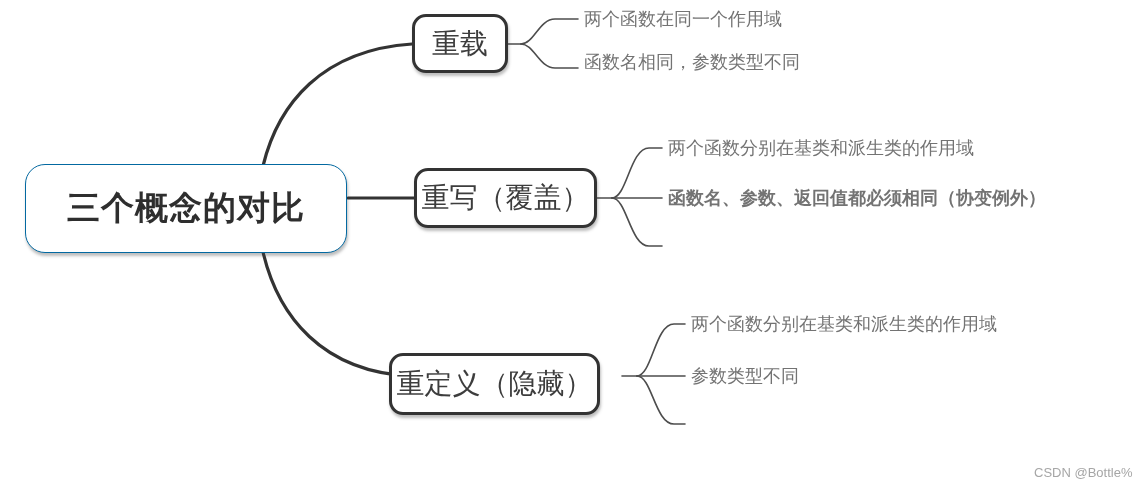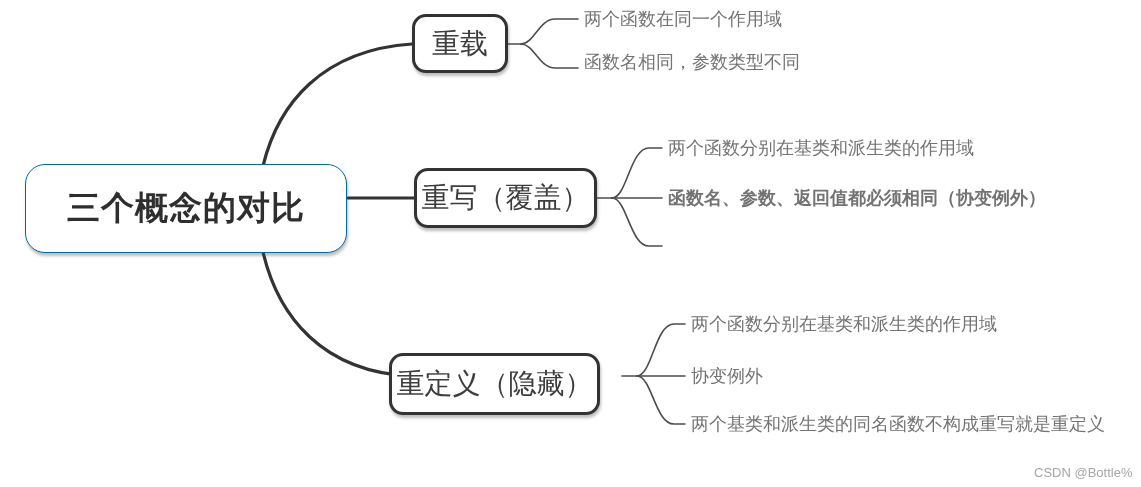--- a/index.html
+++ b/index.html
@@ -123,18 +123,17 @@
     <span>重定义（隐藏）</span>
   </div>
 
   <div class="leaf-label leaf-b1-0">两个函数在同一个作用域</div>
   <div class="leaf-label leaf-b1-1">函数名相同，参数类型不同</div>
 
   <div class="leaf-label leaf-b2-0">两个函数分别在基类和派生类的作用域</div>
   <div class="leaf-label leaf-b2-1">函数名、参数、返回值都必须相同（协变例外）</div>
 
   <div class="leaf-label leaf-b3-0">两个函数分别在基类和派生类的作用域</div>
-  <div class="leaf-label leaf-b3-1">协变例外</div>
-  <div class="leaf-label leaf-b3-2">两个基类和派生类的同名函数不构成重写就是重定义</div>
+  <div class="leaf-label leaf-b3-1">参数类型不同</div>
 
   <div class="watermark">CSDN @Bottle%</div>
 
 </div>
 
 </body></html>

